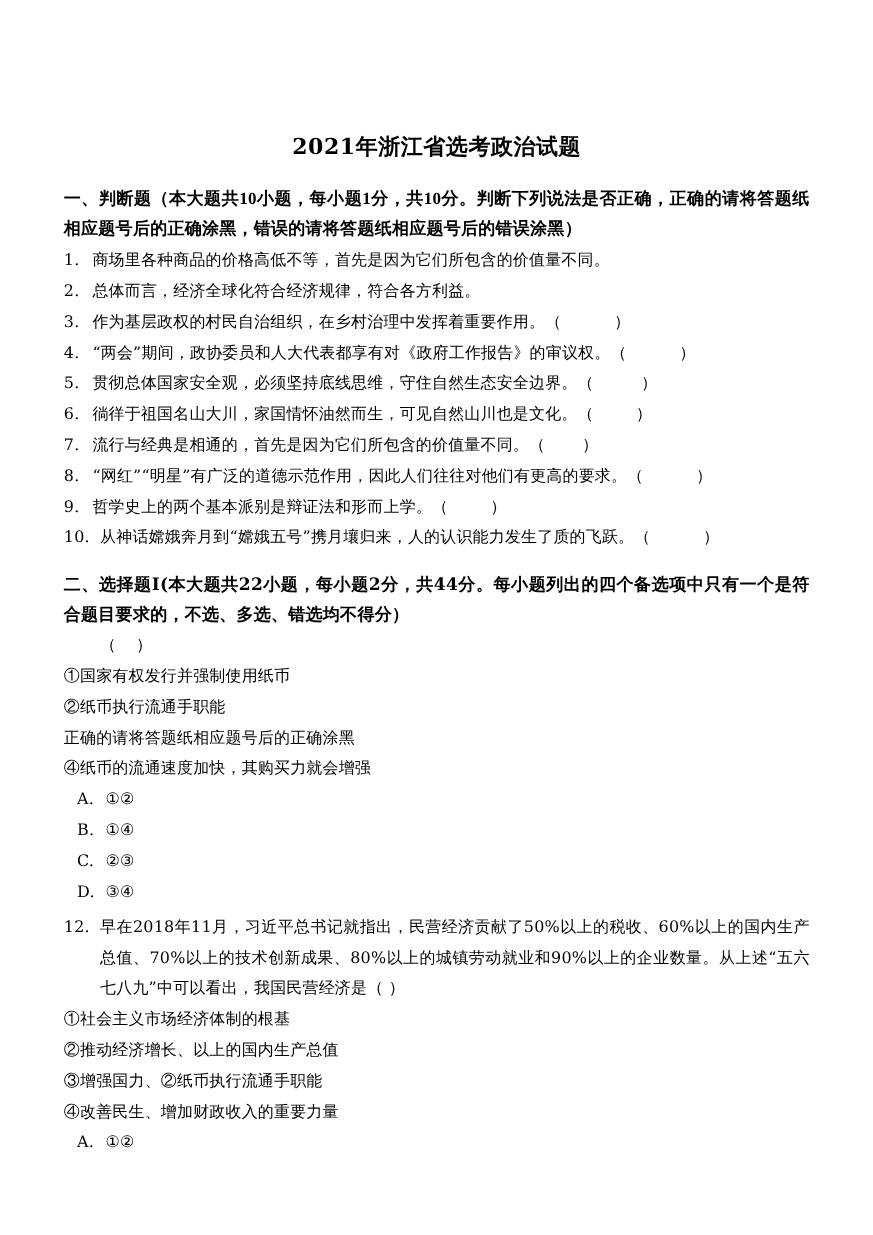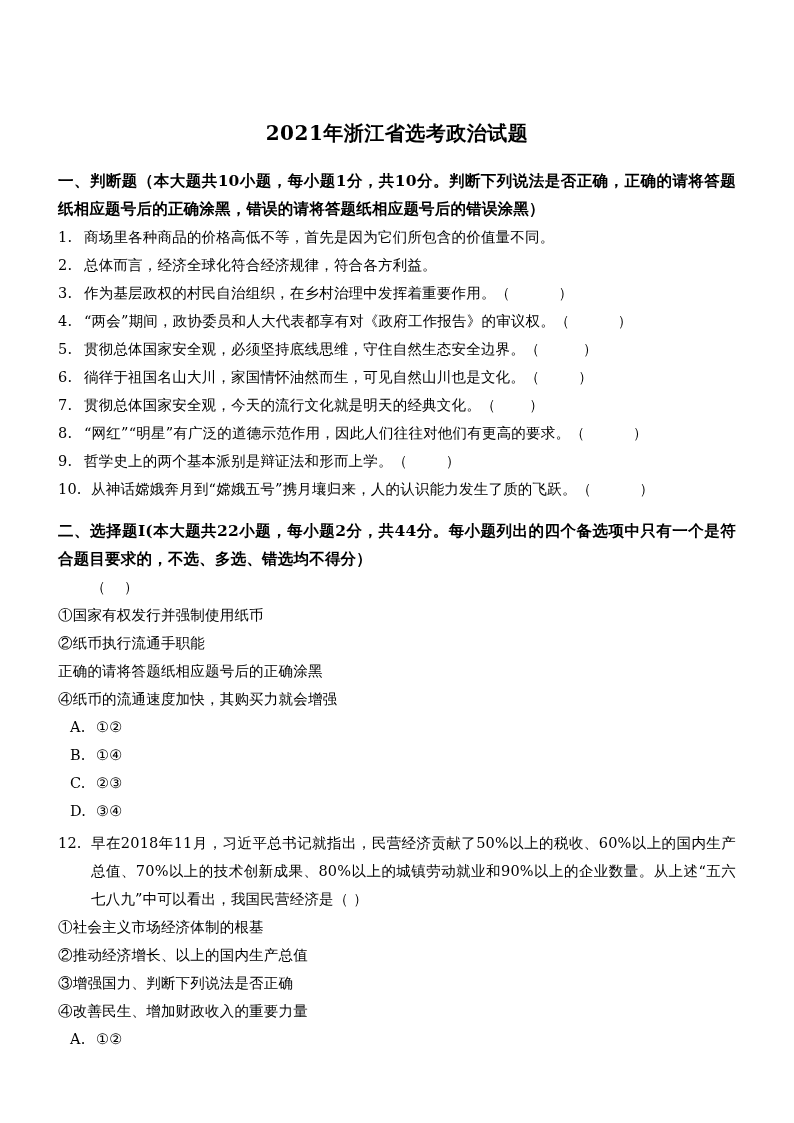--- a/index.html
+++ b/index.html
@@ -36,20 +36,21 @@
     font-size: 15.5px;
     font-weight: bold;
     line-height: 28px;
     text-align: justify;
     text-justify: inter-character;
     margin: 0;
     letter-spacing: 0.2px;
   }
   .section-heading.first {
     margin-top: 19px;
+    font-family: Liberation Serif, serif;
   }
   .section-heading.second {
     margin-top: 14px;
   }
   .q-list {
     margin: 0;
     padding: 0;
     list-style: none;
   }
   .q-item {
@@ -148,21 +149,21 @@
     <div class="q-item">
       <span class="q-num">5.</span>
       <span class="q-text blank-paren">贯彻总体国家安全观，必须坚持底线思维，守住自然生态安全边界。（         ）</span>
     </div>
     <div class="q-item">
       <span class="q-num">6.</span>
       <span class="q-text blank-paren">徜徉于祖国名山大川，家国情怀油然而生，可见自然山川也是文化。（        ）</span>
     </div>
     <div class="q-item">
       <span class="q-num">7.</span>
-      <span class="q-text blank-paren">贯彻总体国家安全观，今天的流行文化就是明天的经典文化。（       ）</span>
+      <span class="q-text blank-paren">流行与经典是相通的，首先是因为它们所包含的价值量不同。（       ）</span>
     </div>
     <div class="q-item">
       <span class="q-num">8.</span>
       <span class="q-text blank-paren">“网红”“明星”有广泛的道德示范作用，因此人们往往对他们有更高的要求。（          ）</span>
     </div>
     <div class="q-item">
       <span class="q-num">9.</span>
       <span class="q-text blank-paren">哲学史上的两个基本派别是辩证法和形而上学。（        ）</span>
     </div>
     <div class="q-item">
@@ -195,20 +196,20 @@
 
   <div class="spacer-sm"></div>
 
   <div class="mc-block">
     <div class="mc-stem">
       <span class="q-num wide">12.</span>
       <span class="q-text">早在2018年11月，习近平总书记就指出，民营经济贡献了50%以上的税收、60%以上的国内生产总值、70%以上的技术创新成果、80%以上的城镇劳动就业和90%以上的企业数量。从上述“五六七八九”中可以看出，我国民营经济是（    ）</span>
     </div>
     <div class="mc-opt">①社会主义市场经济体制的根基</div>
     <div class="mc-opt">②推动经济增长、以上的国内生产总值</div>
-    <div class="mc-opt">③增强国力、判断下列说法是否正确</div>
+    <div class="mc-opt">③增强国力、②纸币执行流通手职能</div>
     <div class="mc-opt">④改善民生、增加财政收入的重要力量</div>
     <div class="mc-choice">
       <span class="choice-letter">A.</span><span>①②</span>
     </div>
   </div>
 
 </div>
 
 </body></html>

